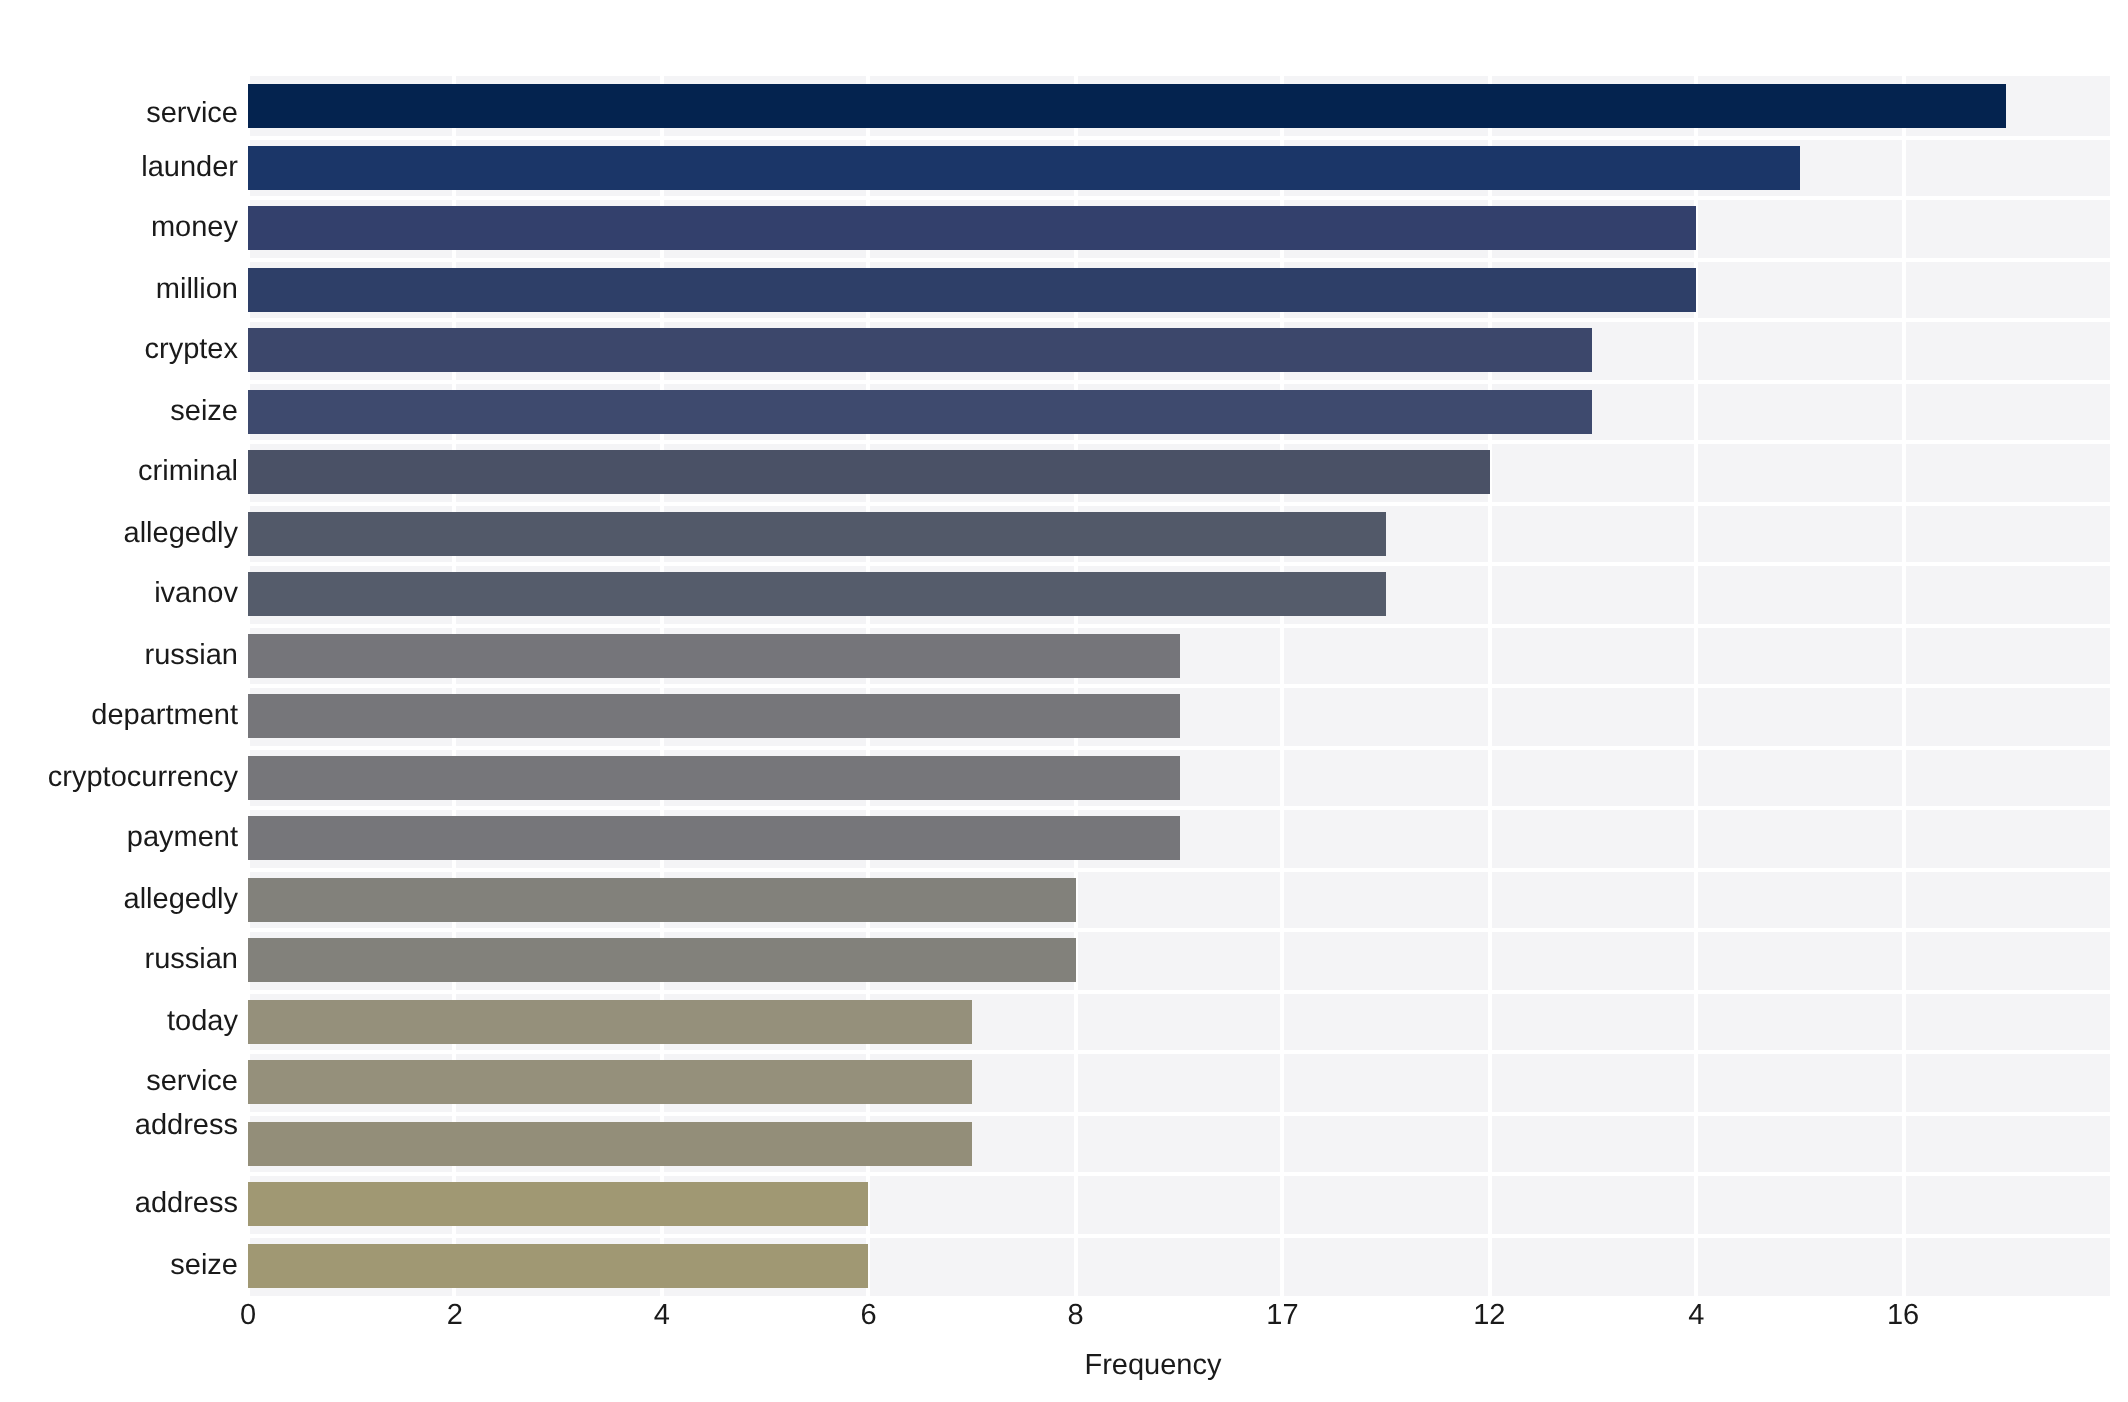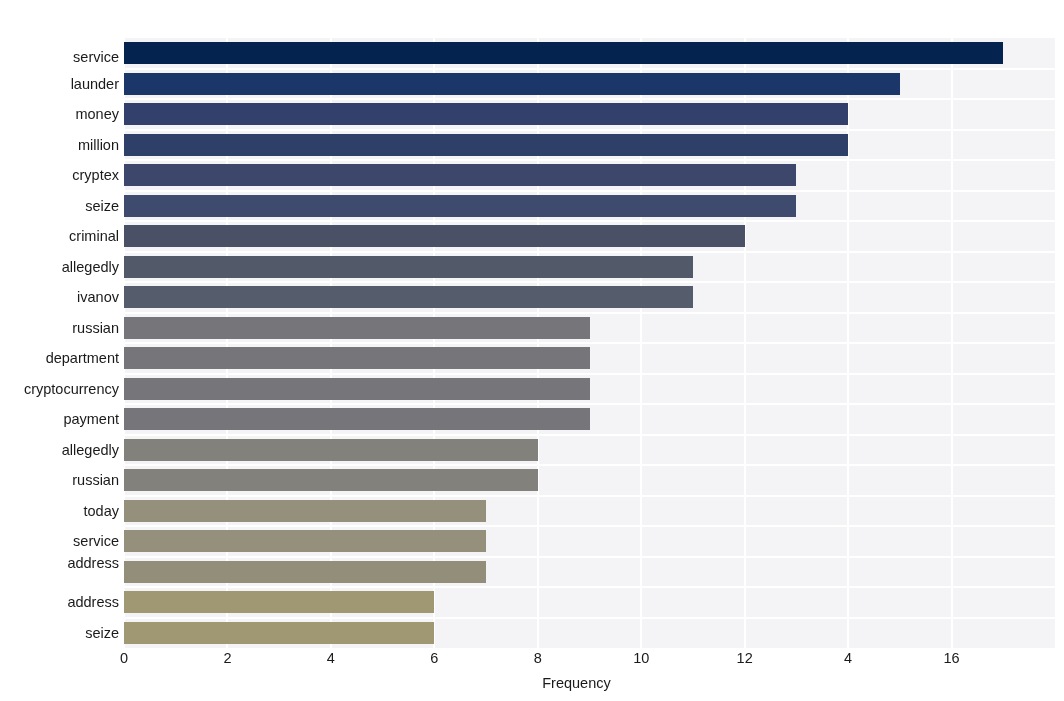--- a/index.html
+++ b/index.html
@@ -184,21 +184,21 @@
       <div class="ytick-label" style="top: 516px;">address</div>
       <div class="ytick-label" style="top: 555.25px;">address</div>
       <div class="ytick-label" style="top: 585.75px;">seize</div>
     </div>
   <div id="xtick-layer">
       <div class="xtick-label" style="left: 0px;">0</div>
       <div class="xtick-label" style="left: 103.444px;">2</div>
       <div class="xtick-label" style="left: 206.889px;">4</div>
       <div class="xtick-label" style="left: 310.333px;">6</div>
       <div class="xtick-label" style="left: 413.778px;">8</div>
-      <div class="xtick-label" style="left: 517.222px;">10</div>
+      <div class="xtick-label" style="left: 517.222px;">17</div>
       <div class="xtick-label" style="left: 620.667px;">12</div>
       <div class="xtick-label" style="left: 724.111px;">4</div>
       <div class="xtick-label" style="left: 827.556px;">16</div>
     </div>
 
   <div id="xaxis-title">Frequency</div>
 
 </div>
 
 </body></html>

